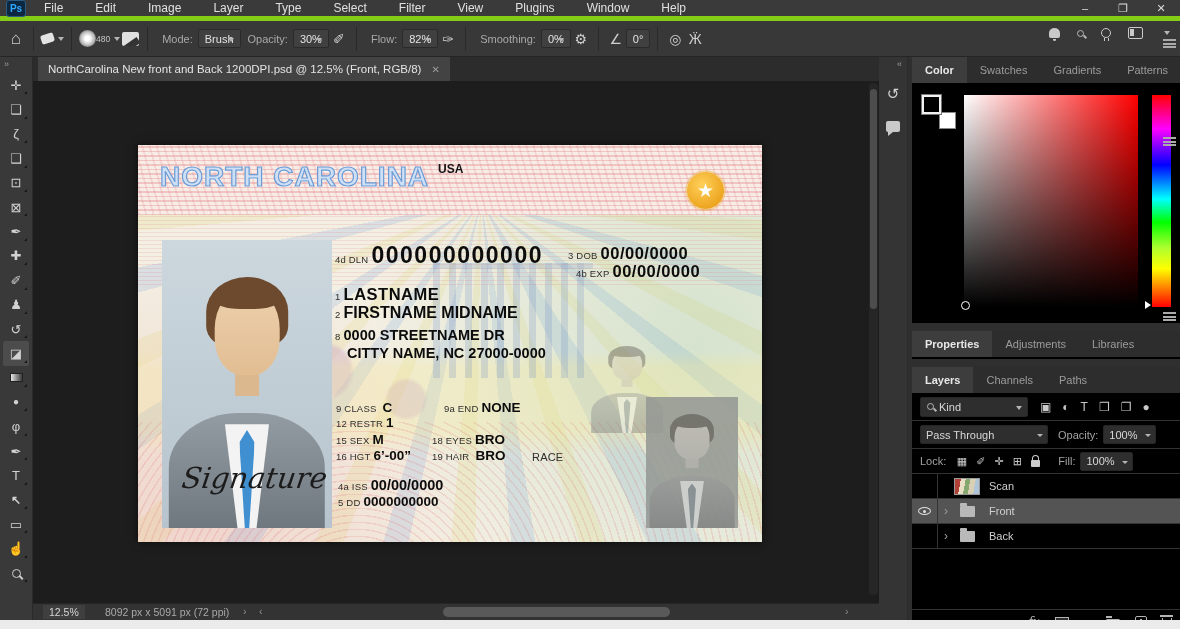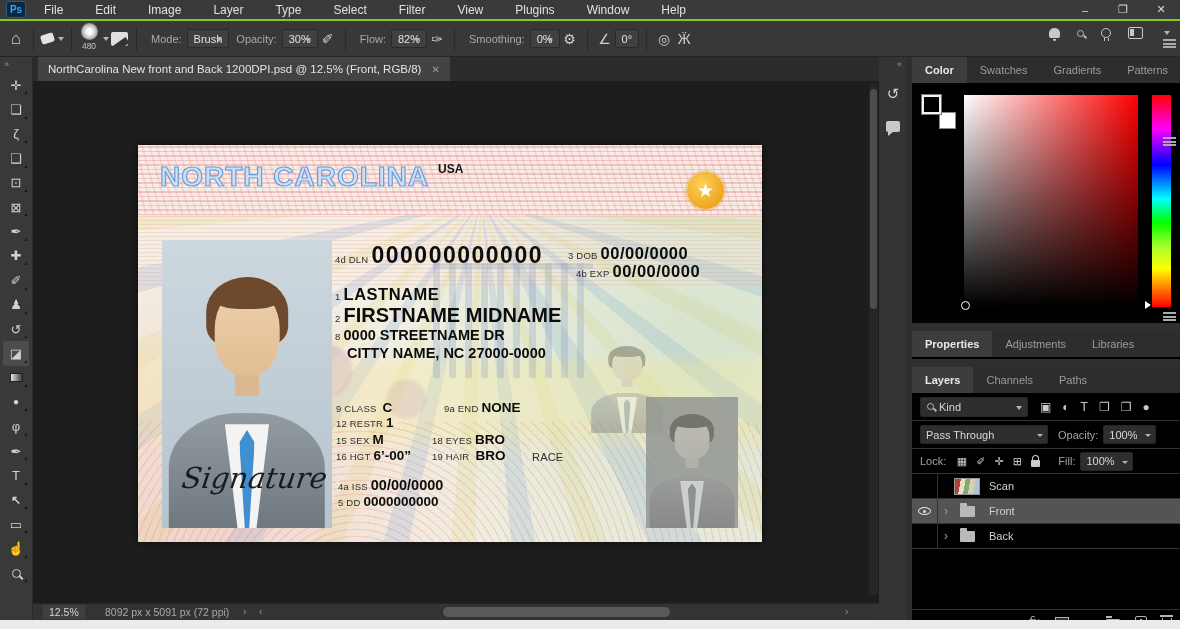--- a/index.html
+++ b/index.html
@@ -1,36 +1,36 @@
 <!DOCTYPE html>
 <html><head>
 <meta charset="utf-8">
 <style>
   *{margin:0;padding:0;box-sizing:border-box;user-select:none}
   html,body{width:1180px;height:629px;overflow:hidden;background:#1e1e1e;font-family:"Liberation Sans",sans-serif}
   .app{position:relative;width:1180px;height:629px;background:#2a2a2a;color:#d8d8d8;font-size:11px}
   .vsep{display:inline-block;width:1px;height:24px;background:#2a2a2a;margin:0 7px;flex:0 0 1px}
   
-  .menubar{position:absolute;left:0;top:0;width:1180px;height:21px;background:#3a3a3a;display:flex;align-items:center;border-bottom:2px solid #84cc16}
+  .menubar{position:absolute;left:0;top:0;width:1180px;height:21px;background:#3a3a3a;display:flex;align-items:center;border-bottom:5px solid #84cc16}
   .pslogo{width:20px;height:17px;margin:0 8px 0 6px;background:#0b2840;color:#31a8ff;font-weight:bold;font-size:10px;display:flex;align-items:center;justify-content:center;border-radius:3px;border:1px solid #2b5c86}
   .menus{display:flex;gap:12px}
   .mitem{padding:2px 10px;font-size:12px;color:#e0e0e0}
   .wctl{margin-left:auto;display:flex;align-items:center}
   .wctl span{width:38px;text-align:center;font-size:11px;color:#dcdcdc}
   
   .optionsbar{position:absolute;left:0;top:21px;width:1180px;height:36px;background:#383838;display:flex;align-items:center;padding:0 6px;border-bottom:1px solid #252525}
   .obtn{display:inline-flex;align-items:center;justify-content:center;min-width:20px;height:24px;color:#cfcfcf;font-size:14px}
   .home{font-size:17px}
   .olab{color:#a9a9a9;font-size:11px;margin:0 5px 0 7px}
   .chip{display:inline-flex;align-items:center;background:#404040;border:1px solid #2a2a2a;border-radius:2px;height:19px;padding:0 6px;font-size:11px;color:#e2e2e2;position:relative}
   .chip.dd{}
   .chip.dd::after{content:'';position:absolute;right:6px;top:8px;border-left:3.5px solid transparent;border-right:3.5px solid transparent;border-top:4px solid #b5b5b5}
   .car{display:inline-block;margin-left:4px;border-left:3.5px solid transparent;border-right:3.5px solid transparent;border-top:4px solid #b5b5b5}
   .erg{display:inline-block;width:13px;height:9px;background:#e3e3e3;border-radius:2px;transform:rotate(-18deg)}
-  .brushprev{flex-direction:column;height:32px;justify-content:flex-start}
+  .brushprev{flex-direction:row;height:32px;justify-content:flex-start}
   .bball{width:17px;height:17px;border-radius:50%;background:radial-gradient(circle,#ffffff 0 20%,#bdbdbd 55%,#383838 95%)}
   .bsize{font-size:8.5px;color:#c5c5c5;margin-top:1px}
   .bpan{width:17px;height:14px;background:#e0e0e0;border-radius:2px;position:relative;overflow:hidden}
   .bpan::after{content:'';position:absolute;left:2px;top:9px;width:16px;height:7px;background:#333;transform:rotate(-35deg)}
   
   .toolbar{position:absolute;left:0;top:57px;width:33px;height:563px;background:#393939;border-right:1px solid #2a2a2a;display:flex;flex-direction:column;align-items:center}
   .tchev{align-self:flex-start;color:#9a9a9a;font-size:9px;padding:2px 4px}
   .tools{display:flex;flex-direction:column;align-items:center;margin-top:2px}
   .tool{width:26px;height:24.4px;display:flex;align-items:center;justify-content:center;position:relative;border-radius:2px}
   .tool .tg{color:#d2d2d2;font-size:13px;line-height:1}
@@ -89,21 +89,21 @@
   .avatar .tie{position:absolute;left:50%;bottom:-2%;transform:translateX(-50%);width:9%;height:36%;background:#3f8fd1;clip-path:polygon(50% 0,100% 12%,62% 100%,38% 100%,0 12%)}
   .ghost1{position:absolute;left:450px;top:188px;width:78px;height:100px;filter:grayscale(75%);opacity:.40}
   .ghost2{position:absolute;left:508px;top:252px;width:92px;height:131px;background:rgba(148,152,148,.88)}
   .ghost2 .avatar{filter:grayscale(85%);opacity:.55}
   
   .f{position:absolute;white-space:nowrap;color:#141414;line-height:1.05}
   .fl{font-size:9.5px;color:#2e2e2e;letter-spacing:.2px}
   .fv{font-weight:bold;color:#0c0c0c}
   .s19{font-size:23px;letter-spacing:1.5px}
   .s17{font-size:16.5px;letter-spacing:.5px}
-  .s16{font-size:20px}
+  .s16{font-size:16px}
   .s14{font-size:14.5px}
   .s13{font-size:13.5px}
   .s29{font-size:29px;letter-spacing:.5px}
   .sig{font-family:"DejaVu Serif",serif;font-style:italic;font-size:29px;transform:skewX(-8deg);color:#1b1b1b}
   
   .minidock{position:absolute;left:879px;top:57px;width:29px;height:563px;background:#343434;border-right:1px solid #2a2a2a;display:flex;flex-direction:column;align-items:center}
   .minidock .dchev{align-self:flex-end;color:#9a9a9a;font-size:9px;padding:2px 5px}
   .mdicon{margin-top:14px;color:#cfcfcf;font-size:15px}
   .bubble{margin-top:18px;width:14px;height:11px;background:#c9c9c9;border-radius:2px;position:relative}
   .bubble::after{content:'';position:absolute;left:2px;bottom:-4px;border-top:4px solid #c9c9c9;border-right:5px solid transparent}

